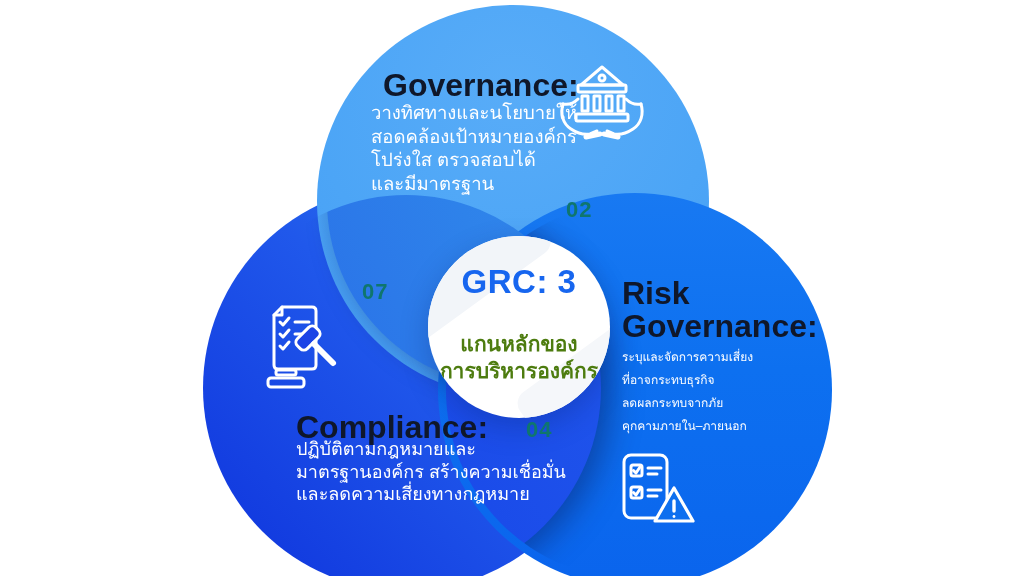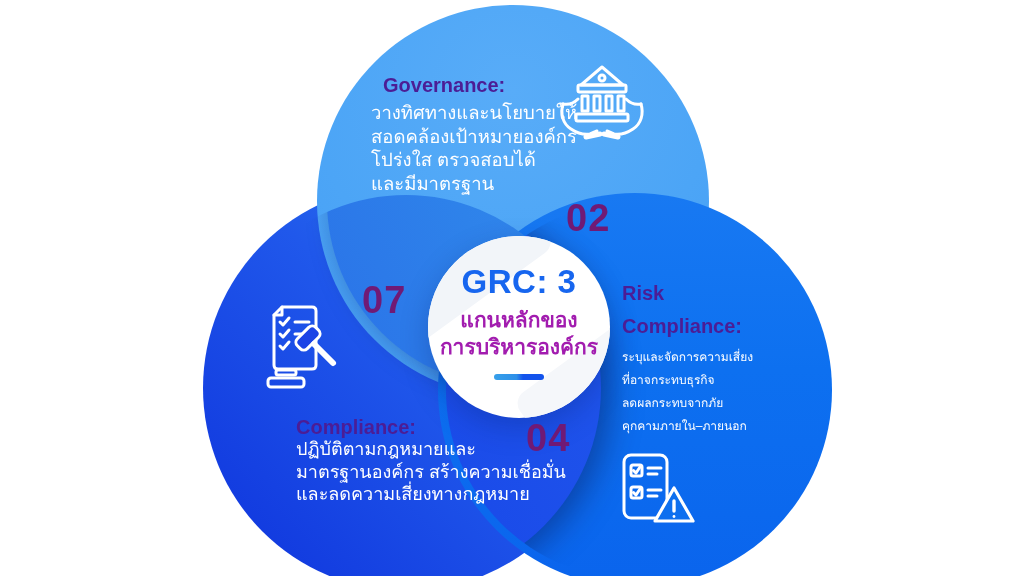--- a/index.html
+++ b/index.html
@@ -31,47 +31,47 @@
   .petal-b{ 
     left:211px;top:193px;width:390px;height:390px;z-index:5;
     background:linear-gradient(240deg,#2158EC 0%,#1A4AE9 55%,#1540E6 100%);
     clip-path:circle(189px at 424px 197px);
     filter:drop-shadow(10px 4px 16px rgba(8,20,80,0.45));
   }
   .c-hub{
     left:428px;top:236px;width:182px;height:182px;z-index:6;
     background:#ffffff;overflow:hidden;
     box-shadow:0 10px 28px rgba(10,35,120,0.30);
-    display:flex;flex-direction:column;align-items:center;
+    display:flex;flex-direction:column;align-items:center;gap:24px;
   }
   .hub-decor1,.hub-decor2{position:absolute;background:#F2F5F9;border-radius:14px;}
   .hub-decor1{left:-42px;top:8px;width:170px;height:56px;transform:rotate(-36deg);}
   .hub-decor2{left:86px;top:118px;width:140px;height:52px;transform:rotate(-36deg);background:#F5F7FA;}
   .hub-title{
     position:relative;margin-top:28px;font-size:33px;font-weight:700;
     color:#1766EF;letter-spacing:0.5px;line-height:1.1;
   }
   .hub-sub{
     position:relative;margin-top:6px;font-size:21px;font-weight:700;
-    color:#a21caf;line-height:27px;text-align:center;white-space:pre-line;
+    color:#4d7c0f;line-height:27px;text-align:center;white-space:pre-line;
   }
   .hub-bar{
     position:relative;margin-top:14px;width:50px;height:6px;border-radius:3px;
     background:linear-gradient(90deg,#37A0EA 0%,#2E8FE8 45%,#1353EC 58%,#1353EC 100%);
   }
   .heading{
-    position:absolute;color:#4c1d95;font-weight:700;font-size:20px;line-height:33px;
+    position:absolute;color:#0f172a;font-weight:700;font-size:32px;line-height:33px;
     z-index:7;white-space:pre-line;
   }
   .body-text{
     position:absolute;color:#ffffff;font-weight:500;font-size:18.5px;line-height:23.5px;
     z-index:7;
   }
   .badge{
-    position:absolute;color:#701a75;font-weight:700;font-size:38px;z-index:7;
+    position:absolute;color:#0f766e;font-weight:700;font-size:22px;z-index:7;
     letter-spacing:1px;
   }
   .icon{position:absolute;z-index:7;}
   svg{display:block;}
 </style>
 </head>
 <body>
 
 <div id="canvas">
 
@@ -95,21 +95,21 @@
 สอดคล้องเป้าหมายองค์กร
 โปร่งใส ตรวจสอบได้
 และมีมาตรฐาน</div>
 
   <div class="heading" style="left:296px;top:411px;">Compliance:</div>
   <div class="body-text" style="left:296px;top:438px;white-space:pre-line;font-size:18px;line-height:22.5px;">ปฏิบัติตามกฎหมายและ
 มาตรฐานองค์กร สร้างความเชื่อมั่น
 และลดความเสี่ยงทางกฎหมาย</div>
 
   <div class="heading" style="left:622px;top:277px;">Risk
-Compliance:</div>
+Governance:</div>
   <div class="body-text" style="left:622px;top:346px;white-space:pre-line;font-size:12px;line-height:23px;">ระบุและจัดการความเสี่ยง
 ที่อาจกระทบธุรกิจ
 ลดผลกระทบจากภัย
 คุกคามภายใน–ภายนอก</div>
 
   <div class="badge" style="left:362px;top:279px;">07</div>
   <div class="badge" style="left:566px;top:197px;">02</div>
   <div class="badge" style="left:526px;top:417px;">04</div>
 
   <div class="icon" style="left:556px;top:58px;">

